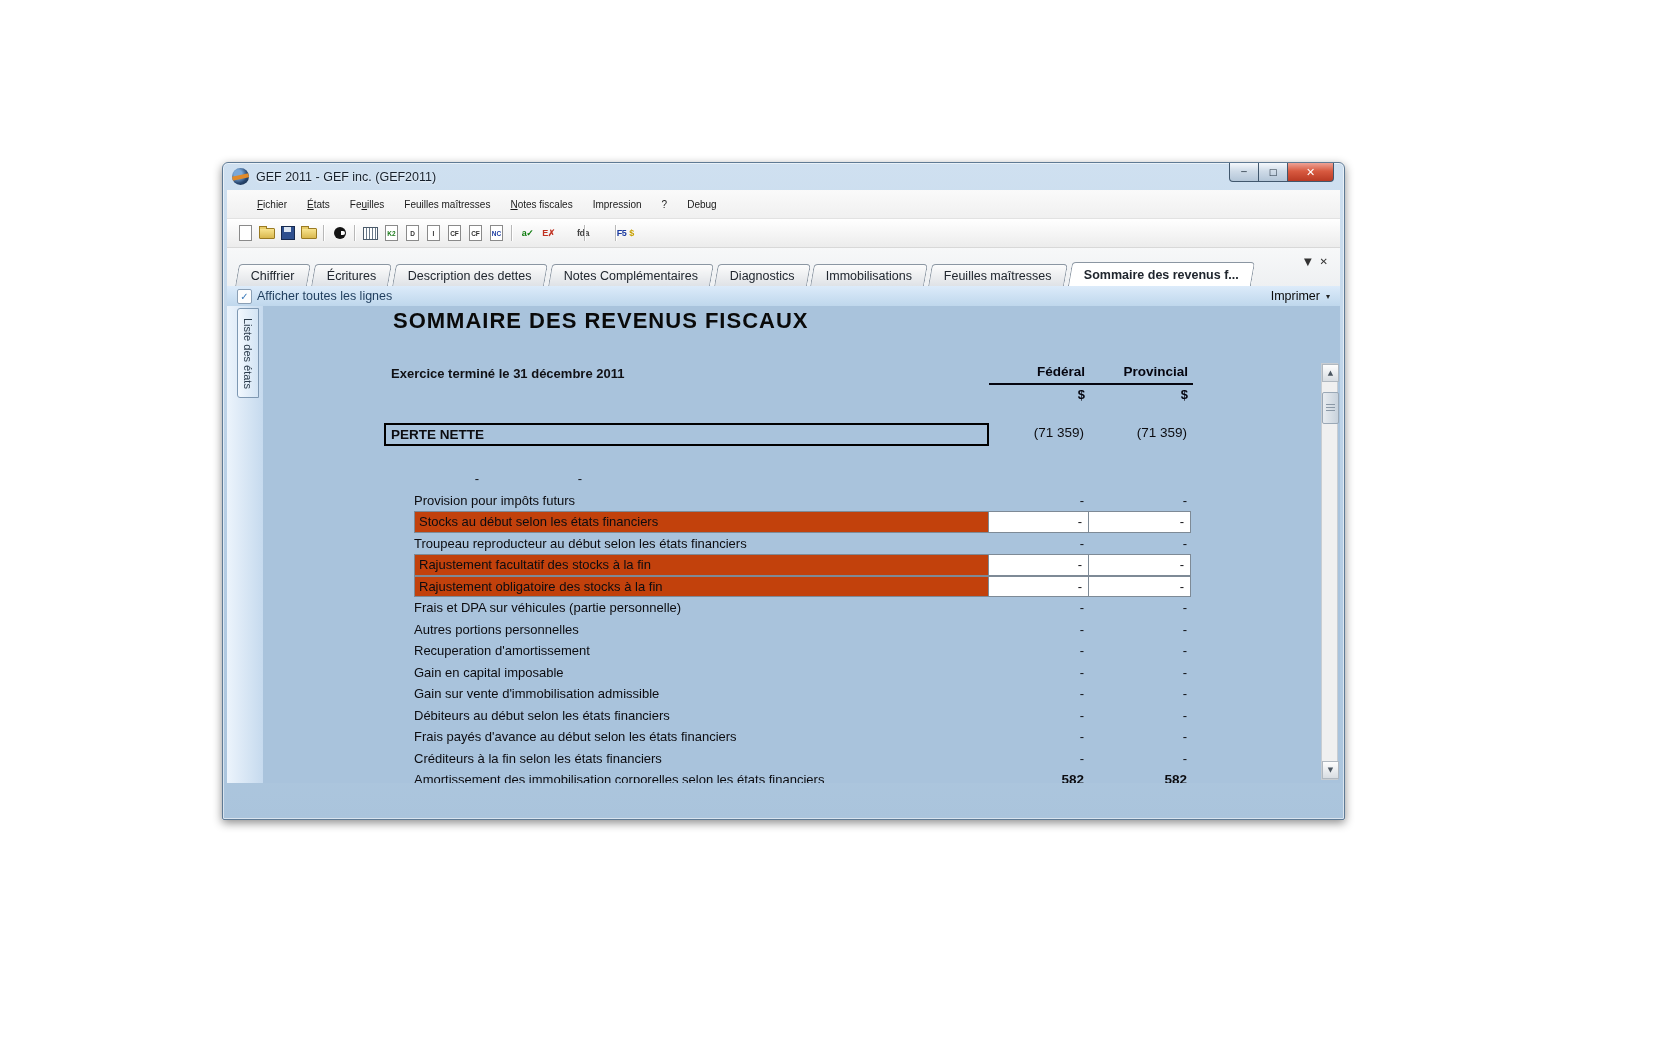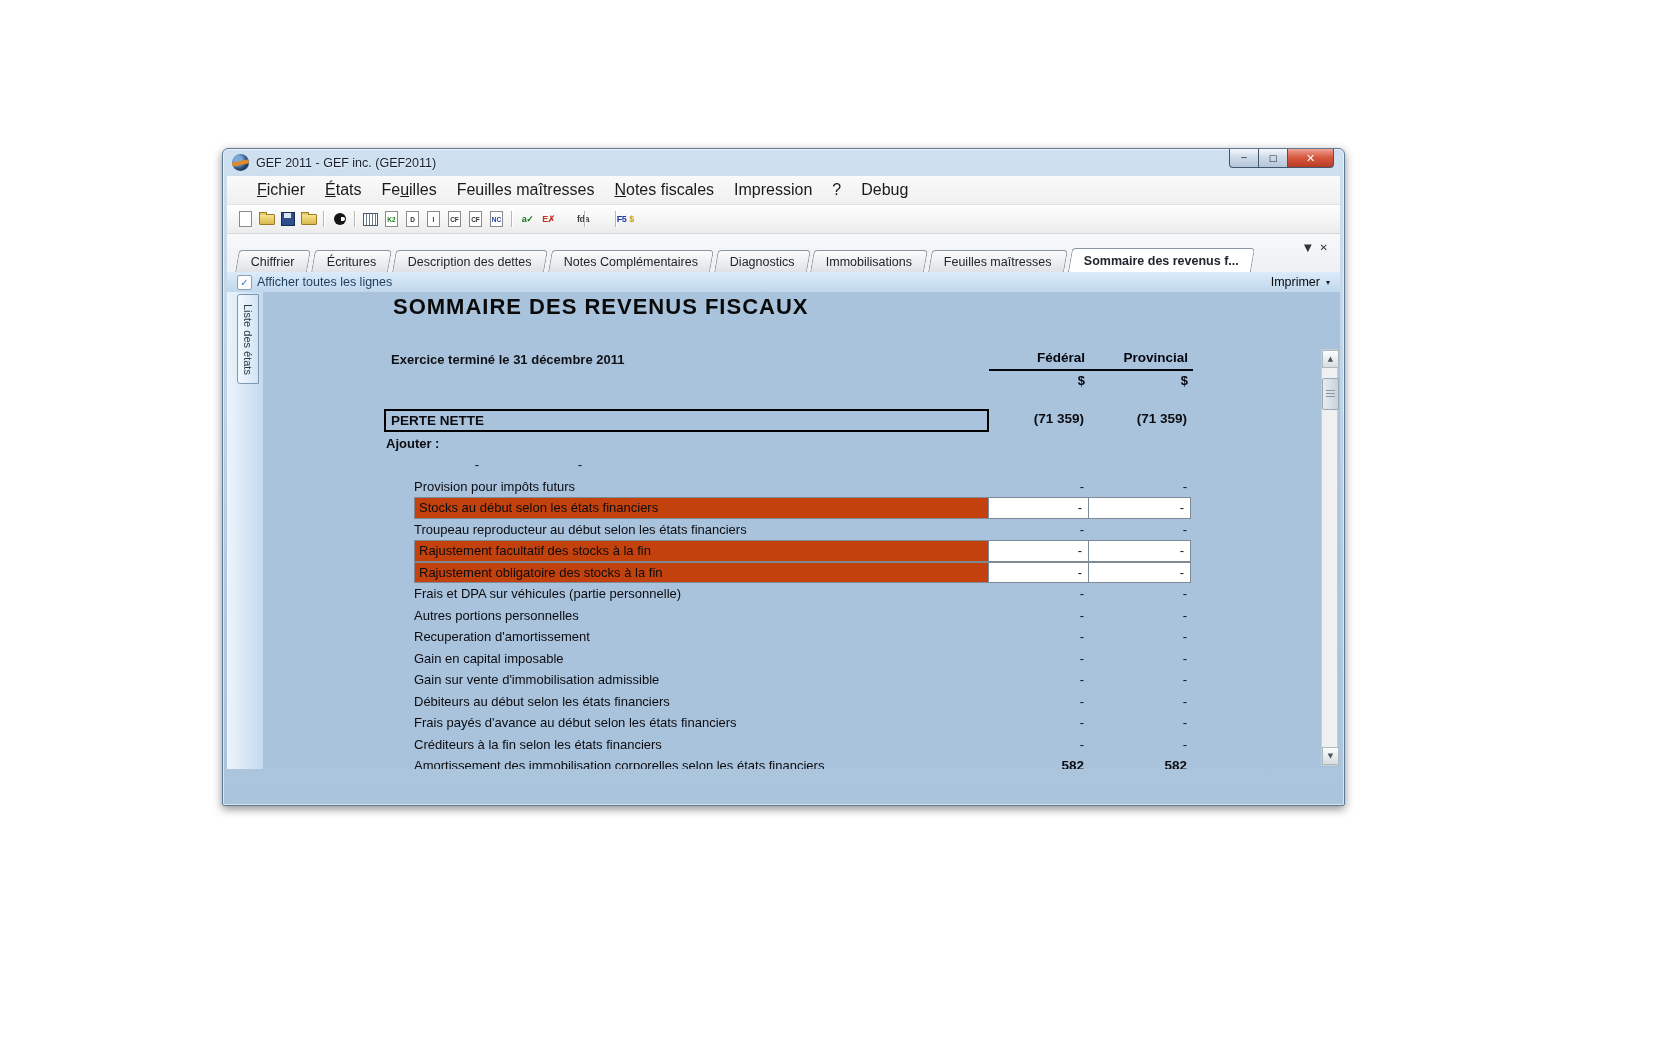--- a/index.html
+++ b/index.html
@@ -1,19 +1,19 @@
 <!DOCTYPE html>
 <html><head>
 <meta charset="utf-8">
 <style>
   html,body{margin:0;padding:0;}
   .canvas{position:relative;width:1680px;height:1050px;background:#ffffff;overflow:hidden;
           font-family:"Liberation Sans",sans-serif;color:#111;}
   
-  .window{position:absolute;left:222px;top:148px;width:1123px;height:658px;
+  .window{position:absolute;left:222px;top:162px;width:1123px;height:658px;
           background:linear-gradient(#cfe0f0,#b5cde4 60%,#aac4dc);
           border:1px solid #5f7a94;border-radius:6px 6px 2px 2px;
           box-shadow:0 3px 10px rgba(0,0,0,.45), inset 0 0 0 1px rgba(255,255,255,.55);
           box-sizing:border-box;}
   .titlebar{position:relative;height:27px;display:flex;align-items:center;padding-left:9px;}
   .app-icon{width:17px;height:17px;border-radius:50%;
             background:radial-gradient(circle at 35% 35%, #7aa8d8 0 25%, #27456e 60%, #122338 100%);
             position:relative;overflow:hidden;flex:0 0 auto;}
   .app-icon::after{content:"";position:absolute;left:0;top:7px;width:17px;height:4px;background:#e08a2a;transform:rotate(-12deg);}
   .title-text{margin-left:7px;font-size:12.5px;color:#16202c;text-shadow:0 1px 2px rgba(255,255,255,.8);}
@@ -22,21 +22,21 @@
           display:flex;align-items:center;justify-content:center;
           font-family:"DejaVu Sans",sans-serif;font-size:9px;color:#1c2a38;
           background:linear-gradient(#f4f8fc,#cfdbe8 45%,#b4c6d8);}
   .winbtn.min{width:30px;border-radius:0 0 0 4px;}
   .winbtn.max{width:29px;border-left:none;}
   .winbtn.close{width:46px;border-left:none;border-radius:0 0 4px 0;color:#fff;font-size:11px;
           background:linear-gradient(#f0a averaging, #d96); background:linear-gradient(#eda295,#d85a40 45%,#b93a24);}
   
   .menubar{height:28px;margin:0 4px;background:linear-gradient(#fafafa,#f0f0f0);
            display:flex;align-items:center;padding-left:20px;border-bottom:1px solid #e2e2e2;}
-  .mi{padding:3px 10px;font-size:16px;color:#1a1a1a;cursor:default;}
+  .mi{padding:3px 10px;font-size:10px;color:#1a1a1a;cursor:default;}
   .mi .u{text-decoration:underline;}
   
   .toolbar{height:28px;margin:0 4px;background:linear-gradient(#ffffff,#ececec);
            display:flex;align-items:center;padding-left:8px;border-bottom:1px solid #d8d8d8;}
   .tbtn{width:21px;height:22px;display:flex;align-items:center;justify-content:center;}
   .tsep{width:1px;height:16px;background:#b8b8b8;border-right:1px solid #fff;margin:0 4px;}
   .tbi{display:flex;align-items:center;justify-content:center;}
   .k-page{width:11px;height:14px;background:#fff;border:1px solid #8a8a8a;font-size:6.5px;font-weight:bold;}
   .k-folder{width:14px;height:9px;background:linear-gradient(#f8e38e,#d9b84e);border:1px solid #9a7a22;border-radius:1px;position:relative;}
   .k-folder::before{content:"";position:absolute;left:-1px;top:-3px;width:6px;height:2px;background:#e7cb66;border:1px solid #9a7a22;border-bottom:none;}
@@ -97,21 +97,21 @@
   .cur{position:absolute;top:81px;font-size:13px;font-weight:bold;color:#05050f;text-align:right;box-sizing:border-box;padding-right:5px;}
   .cur.fed{left:726px;width:101px;}
   .cur.prov{left:827px;width:103px;}
   .rows{position:absolute;left:121px;top:117px;width:809px;}
   .trow{display:flex;align-items:stretch;height:21.5px;line-height:21.5px;font-size:13px;color:#0c0c10;}
   .trow .lbl{width:605px;box-sizing:border-box;white-space:nowrap;overflow:hidden;}
   .trow .val{width:101px;box-sizing:border-box;text-align:right;padding-right:6px;}
   .trow .val.prov{width:103px;}
   .s-boxed{height:23px;line-height:19px;margin-bottom:2px;}
   .s-boxed .lbl{border:2px solid #000000;font-weight:bold;font-size:13.5px;padding-left:5px;}
-  .s-boxed .val{font-weight:bold;font-size:13.5px;}
+  .s-boxed .val{font-weight:normal;font-size:13.5px;}
   .s-heading{height:20px;line-height:20px;}
   .s-heading .lbl{font-weight:bold;padding-left:2px;}
   .s-normal .lbl{padding-left:30px;}
   .s-input .lbl{margin-left:30px;width:575px;background:#c2410c;border:1px solid #7e8a96;padding-left:4px;line-height:19px;}
   .s-input .val{background:#fff;border:1px solid #7e8a96;margin-left:-1px;line-height:19px;}
   .s-total .lbl{padding-left:30px;}
   .s-total .val{font-weight:bold;font-size:13.5px;}
 </style>
 </head>
 <body>
@@ -262,21 +262,20 @@
         <div class="hdr-line"></div>
         <div class="cur fed">$</div>
         <div class="cur prov">$</div>
         <div class="rows">
             <div class="trow s-boxed">
               <div class="cell lbl">PERTE NETTE</div>
               <div class="val fed">(71 359)</div>
               <div class="val prov">(71 359)</div>
             </div>
             <div class="trow s-heading">
-              <div class="cell lbl">Ajouter :</div>
               <div class="val fed"></div>
               <div class="val prov"></div>
             </div>
             <div class="trow s-normal">
               <div class="val fed">-</div>
               <div class="val prov">-</div>
             </div>
             <div class="trow s-normal">
               <div class="cell lbl">Provision pour impôts futurs</div>
               <div class="val fed">-</div>

